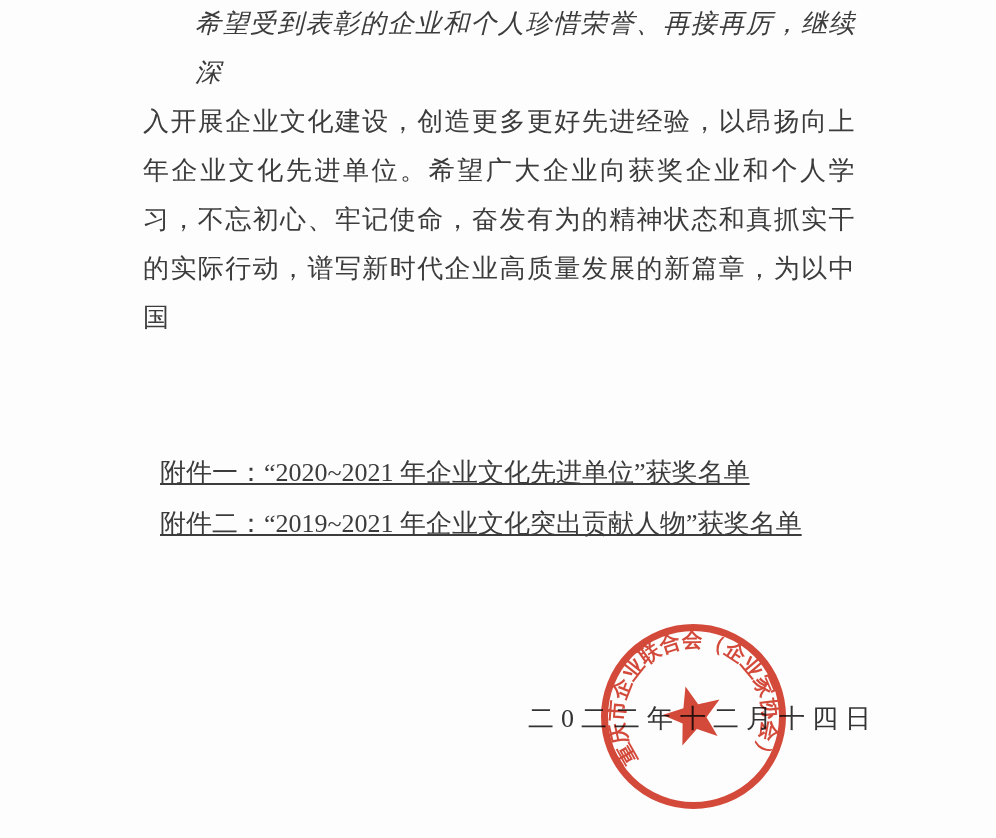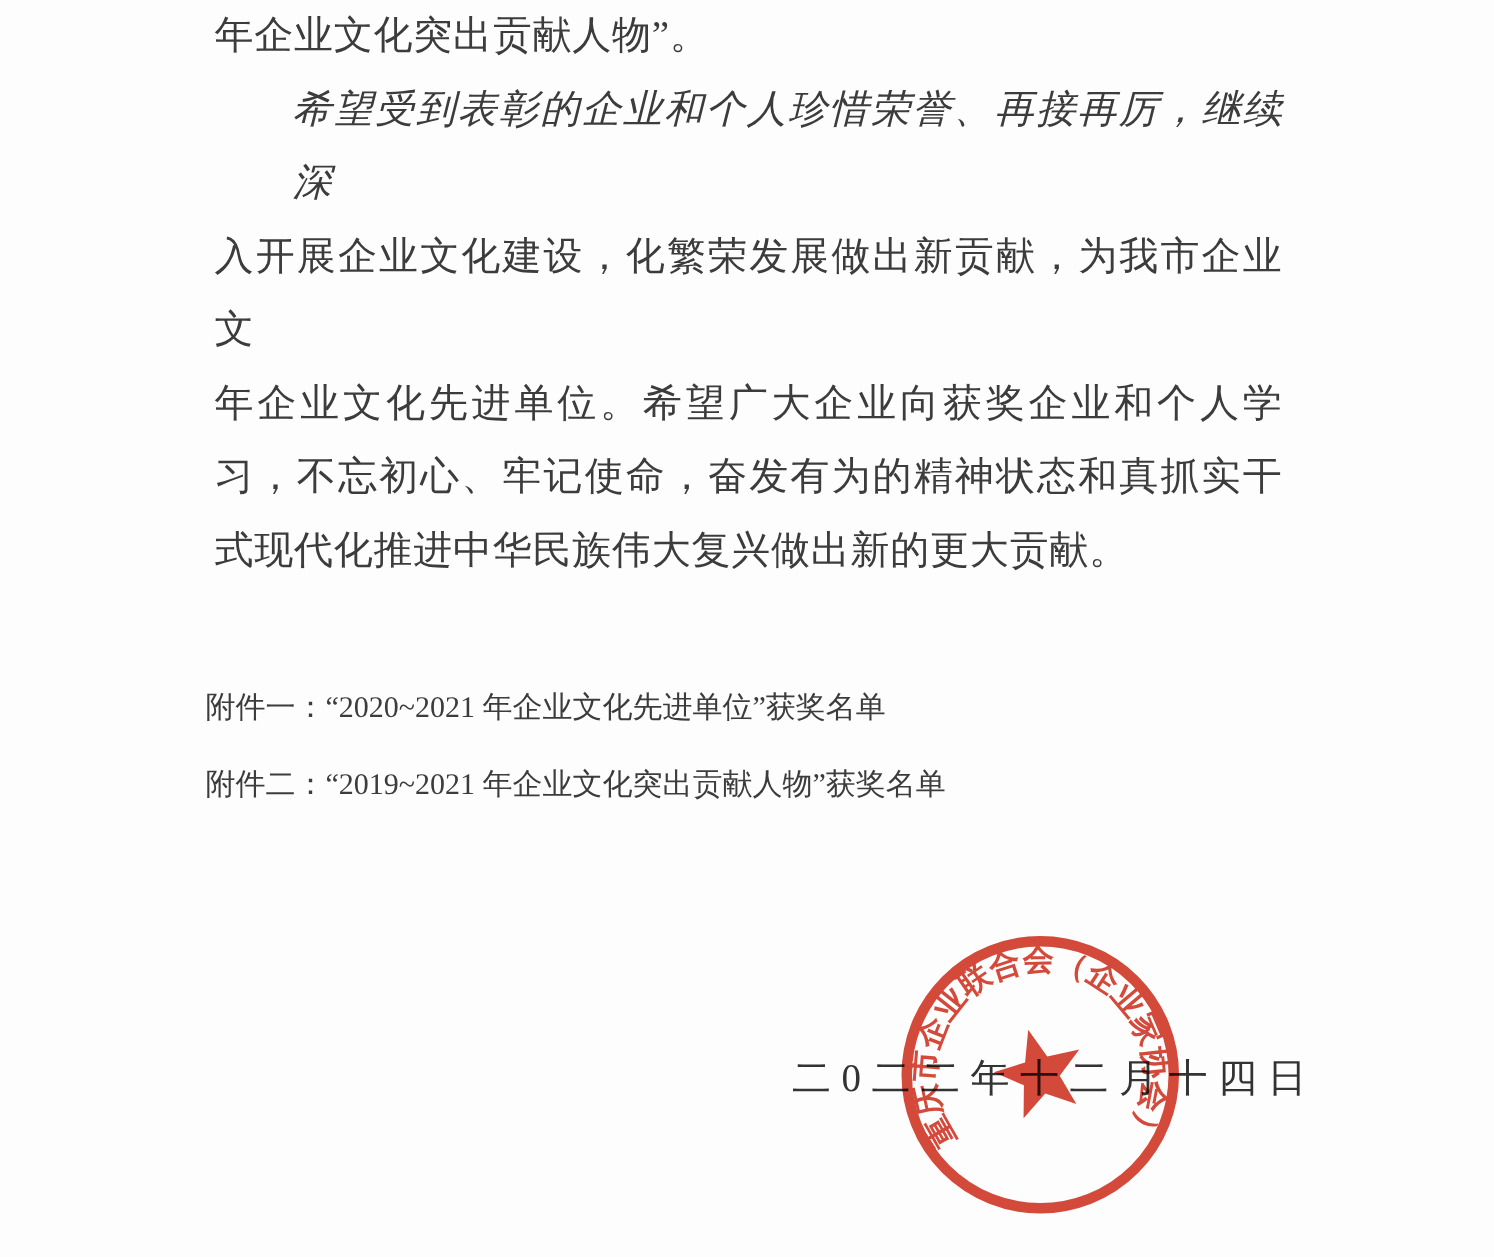--- a/index.html
+++ b/index.html
@@ -25,24 +25,25 @@
   }
   .text-line{white-space:nowrap;}
   .text-line.justified{
     white-space:normal;
     text-align:justify;
     text-align-last:justify;
   }
   .text-line.indented{padding-left:52px;font-style:italic;}
   .attachments{
     position:absolute;
-    left:137px;top:447px;
+    left:160px;top:447px;
     width:780px;
-    font-size:20px;
+    font-size:26px;
     line-height:51px;
+    text-decoration:underline;
   }
   .attachment-line{white-space:nowrap;}
   .date-line{
     position:absolute;
     left:528px;top:706px;
     font-size:26px;
     line-height:26px;
     letter-spacing:7px;
     color:#333;
     white-space:nowrap;
@@ -58,26 +59,25 @@
     font-family:"Liberation Serif","DejaVu Serif",serif;
     font-weight:bold;
   }
 </style>
 </head>
 <body>
 
 <div class="page">
 
   <div class="body-text">
-    <div class="text-line">年企业文化突出贡献人物”。</div>
     <div class="text-line justified indented">希望受到表彰的企业和个人珍惜荣誉、再接再厉，继续深</div>
-    <div class="text-line justified">入开展企业文化建设，化繁荣发展做出新贡献，为我市企业文</div>
+    <div class="text-line justified">入开展企业文化建设，创造更多更好先进经验，以昂扬向上</div>
     <div class="text-line justified">年企业文化先进单位。希望广大企业向获奖企业和个人学</div>
     <div class="text-line justified">习，不忘初心、牢记使命，奋发有为的精神状态和真抓实干</div>
-    <div class="text-line">式现代化推进中华民族伟大复兴做出新的更大贡献。</div>
+    <div class="text-line justified">的实际行动，谱写新时代企业高质量发展的新篇章，为以中国</div>
   </div>
 
   <div class="attachments">
     <div class="attachment-line">附件一：“2020~2021 年企业文化先进单位”获奖名单</div>
     <div class="attachment-line">附件二：“2019~2021 年企业文化突出贡献人物”获奖名单</div>
   </div>
 
   <div class="date-line">二0二二年十二月十四日</div>
 
   <svg class="seal" viewBox="0 0 200 200" xmlns="http://www.w3.org/2000/svg">

